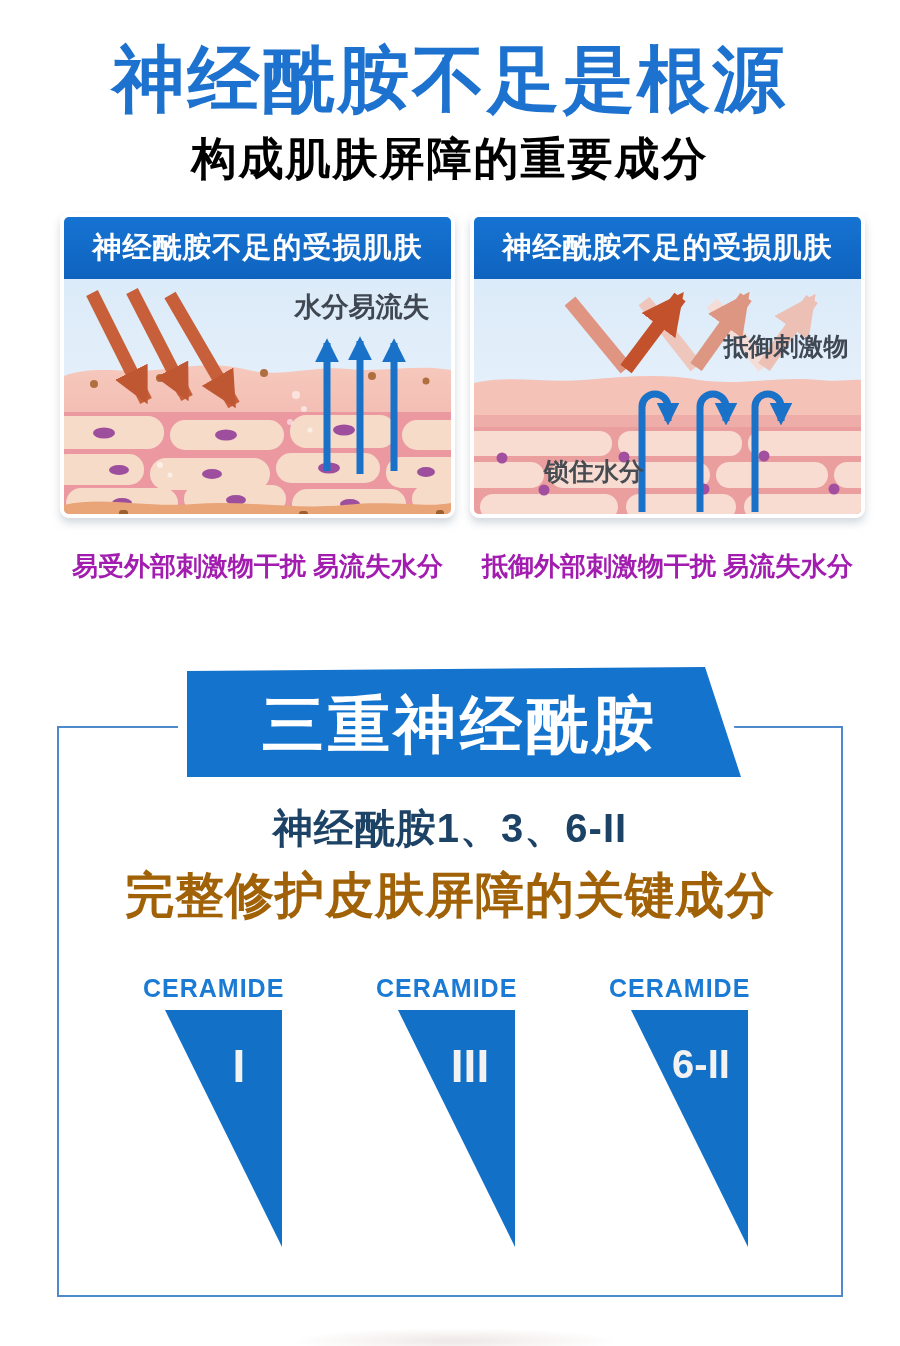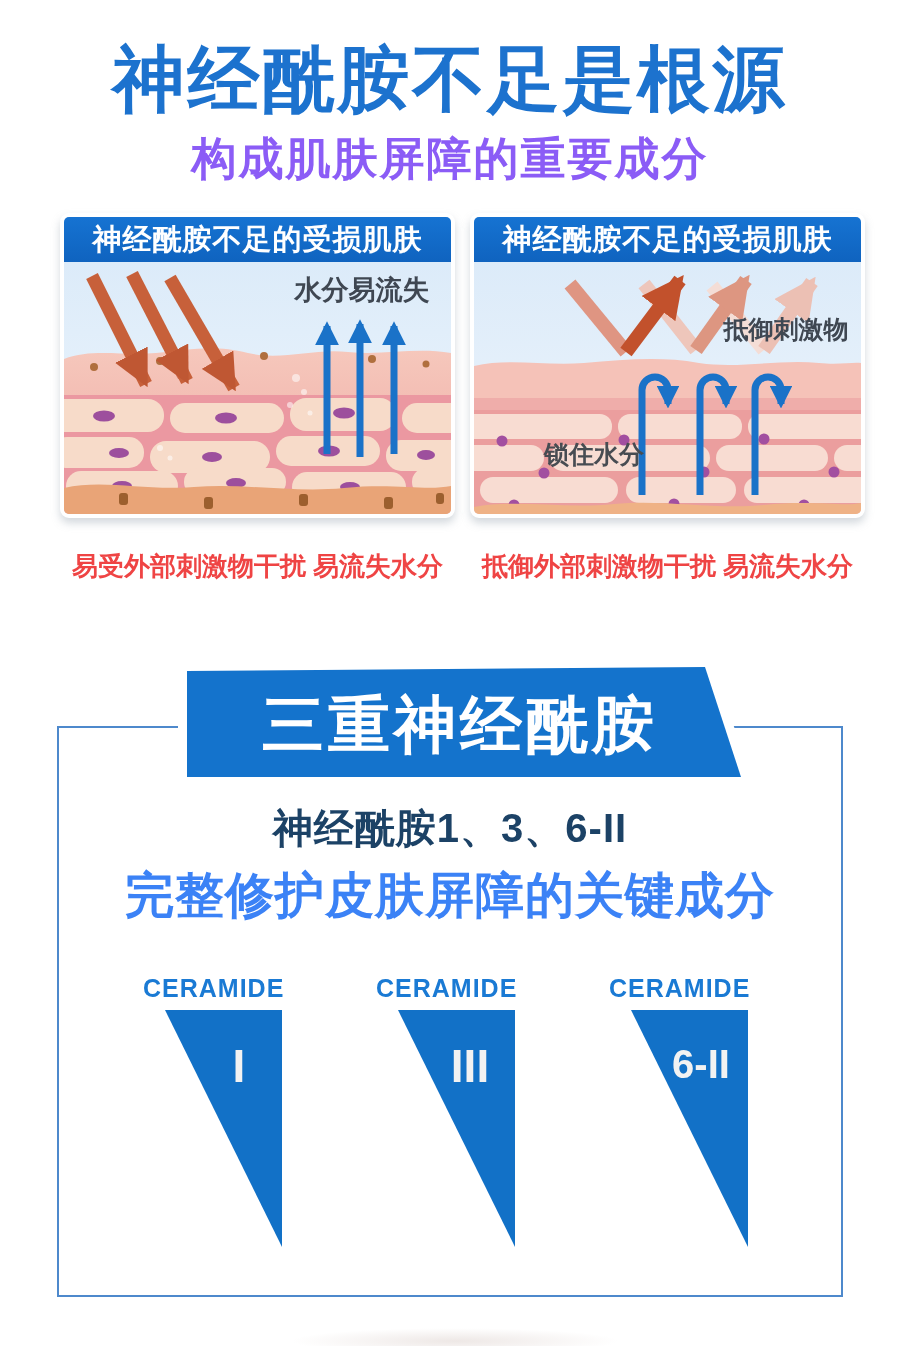--- a/index.html
+++ b/index.html
@@ -11,62 +11,62 @@
   }
   
   .main-title {
     position:absolute; top:24px; left:0; width:100%;
     text-align:center; font-size:72px; font-weight:bold;
     color:#1c72ce; letter-spacing:3px;
   }
   .sub-title {
     position:absolute; top:121px; left:0; width:100%;
     text-align:center; font-size:45px; font-weight:600;
-    color:#8b5cf6; letter-spacing:2px;
+    color:#000000; letter-spacing:2px;
   }
   
   .panel {
     position:absolute; top:205px; width:395px; height:305px;
     border:4px solid #ffffff; border-radius:9px; overflow:hidden;
     box-shadow:0 5px 9px rgba(140,152,165,0.38);
     background:#eaf3fb;
   }
   .panel.left  { left:60px; }
   .panel.right { left:470px; }
   .panel-header {
-    height:45px; background:linear-gradient(#1673d2,#0f63bf);
+    height:62px; background:linear-gradient(#1673d2,#0f63bf);
     color:#ffffff; font-size:29px; font-weight:bold;
     display:flex; align-items:center; justify-content:center;
     letter-spacing:1px;
   }
   .panel svg { display:block; width:387px; height:252px; }
   .caption {
     position:absolute; top:541px; width:395px;
     text-align:center; font-size:26px; font-weight:600;
-    color:#ef4444; letter-spacing:0px;
+    color:#a21caf; letter-spacing:0px;
   }
   .caption.left  { left:60px; }
   .caption.right { left:470px; }
   
   .feature-box {
     position:absolute; left:57px; top:718px; width:786px; height:571px;
     border:2px solid #4e89cc; background:#ffffff;
   }
   .banner-svg {
     position:absolute; left:178px; top:652px; width:578px; height:128px;
   }
   .feature-line1 {
     position:absolute; top:793px; left:0; width:100%;
     text-align:center; font-size:40px; font-weight:bold;
     color:#1c4266; letter-spacing:1px;
   }
   .feature-line2 {
     position:absolute; top:855px; left:0; width:100%;
     text-align:center; font-size:49px; font-weight:bold;
-    color:#3b82f6; letter-spacing:1px;
+    color:#a16207; letter-spacing:1px;
   }
   .ceramide-label {
     position:absolute; top:966px; width:160px;
     text-align:left; font-size:25px; font-weight:bold;
     color:#1a7ad4; letter-spacing:1px;
   }
   .ceramide-wedge {
     position:absolute; top:1002px; width:117px; height:237px;
   }
   .bottom-blob {

